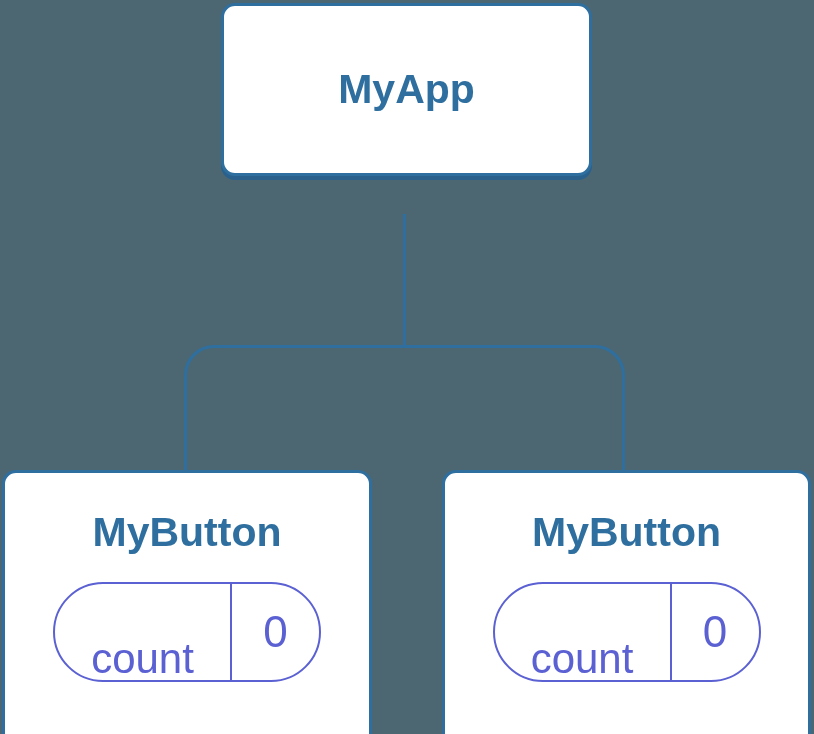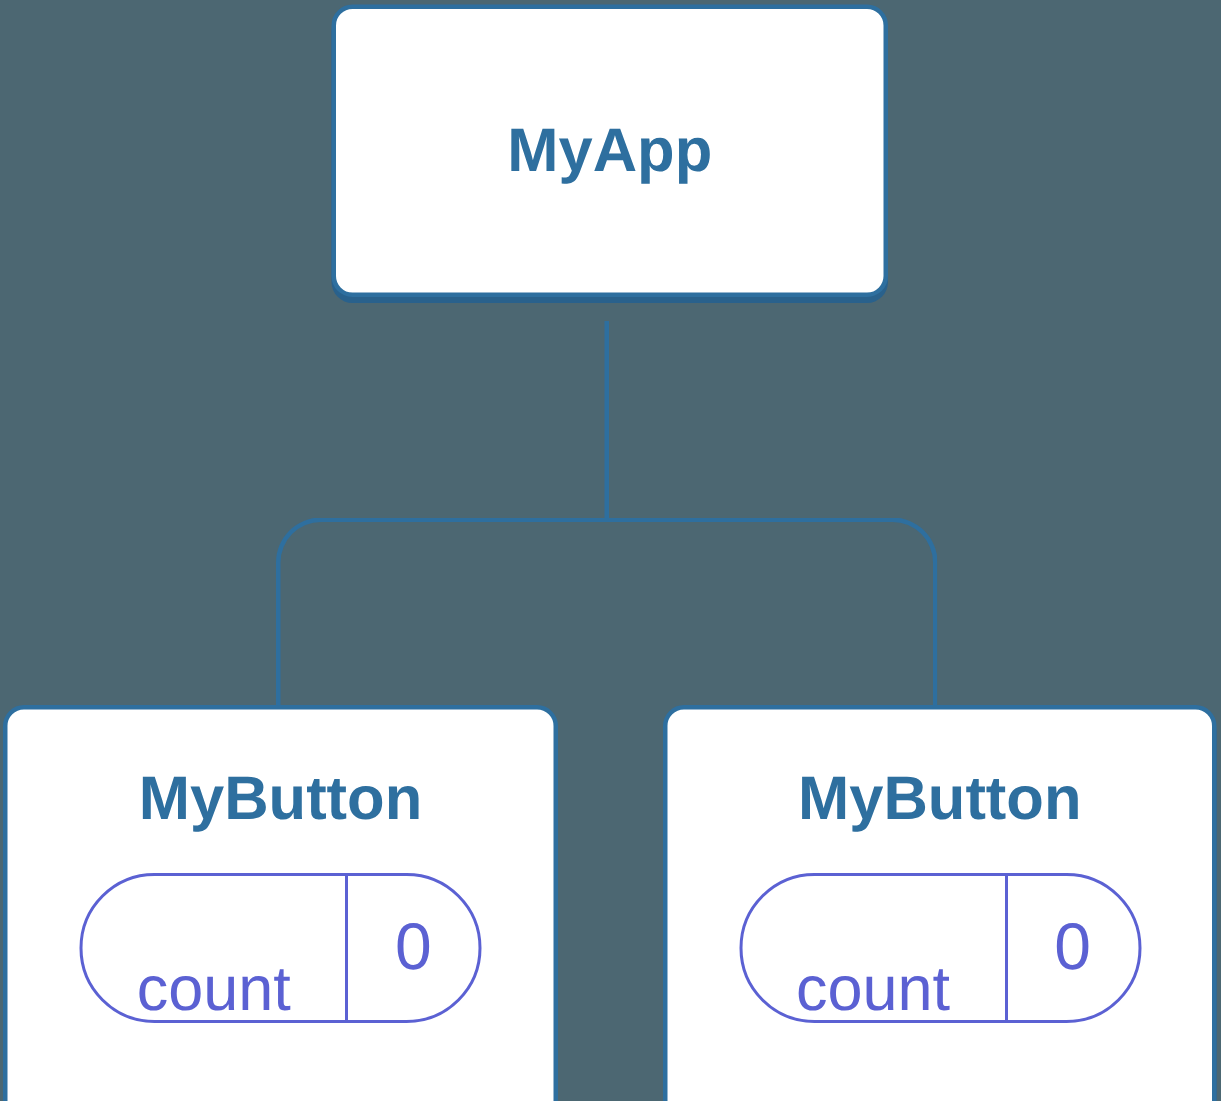--- a/index.html
+++ b/index.html
@@ -31,21 +31,21 @@
   }
   .node-label {
     color: var(--node);
     font-size: 41px;
     font-weight: 600;
     line-height: 47px;
     white-space: nowrap;
   }
   .node-root {
     left: 221px; top: 3px;
-    width: 371px; height: 195px;
+    width: 371px; height: 173px;
     display: flex;
     align-items: center;
     justify-content: center;
   }
   .connector-vertical {
     position: absolute;
     left: 403px; top: 214px;
     width: 3px; height: 134px;
     background: var(--node);
   }

